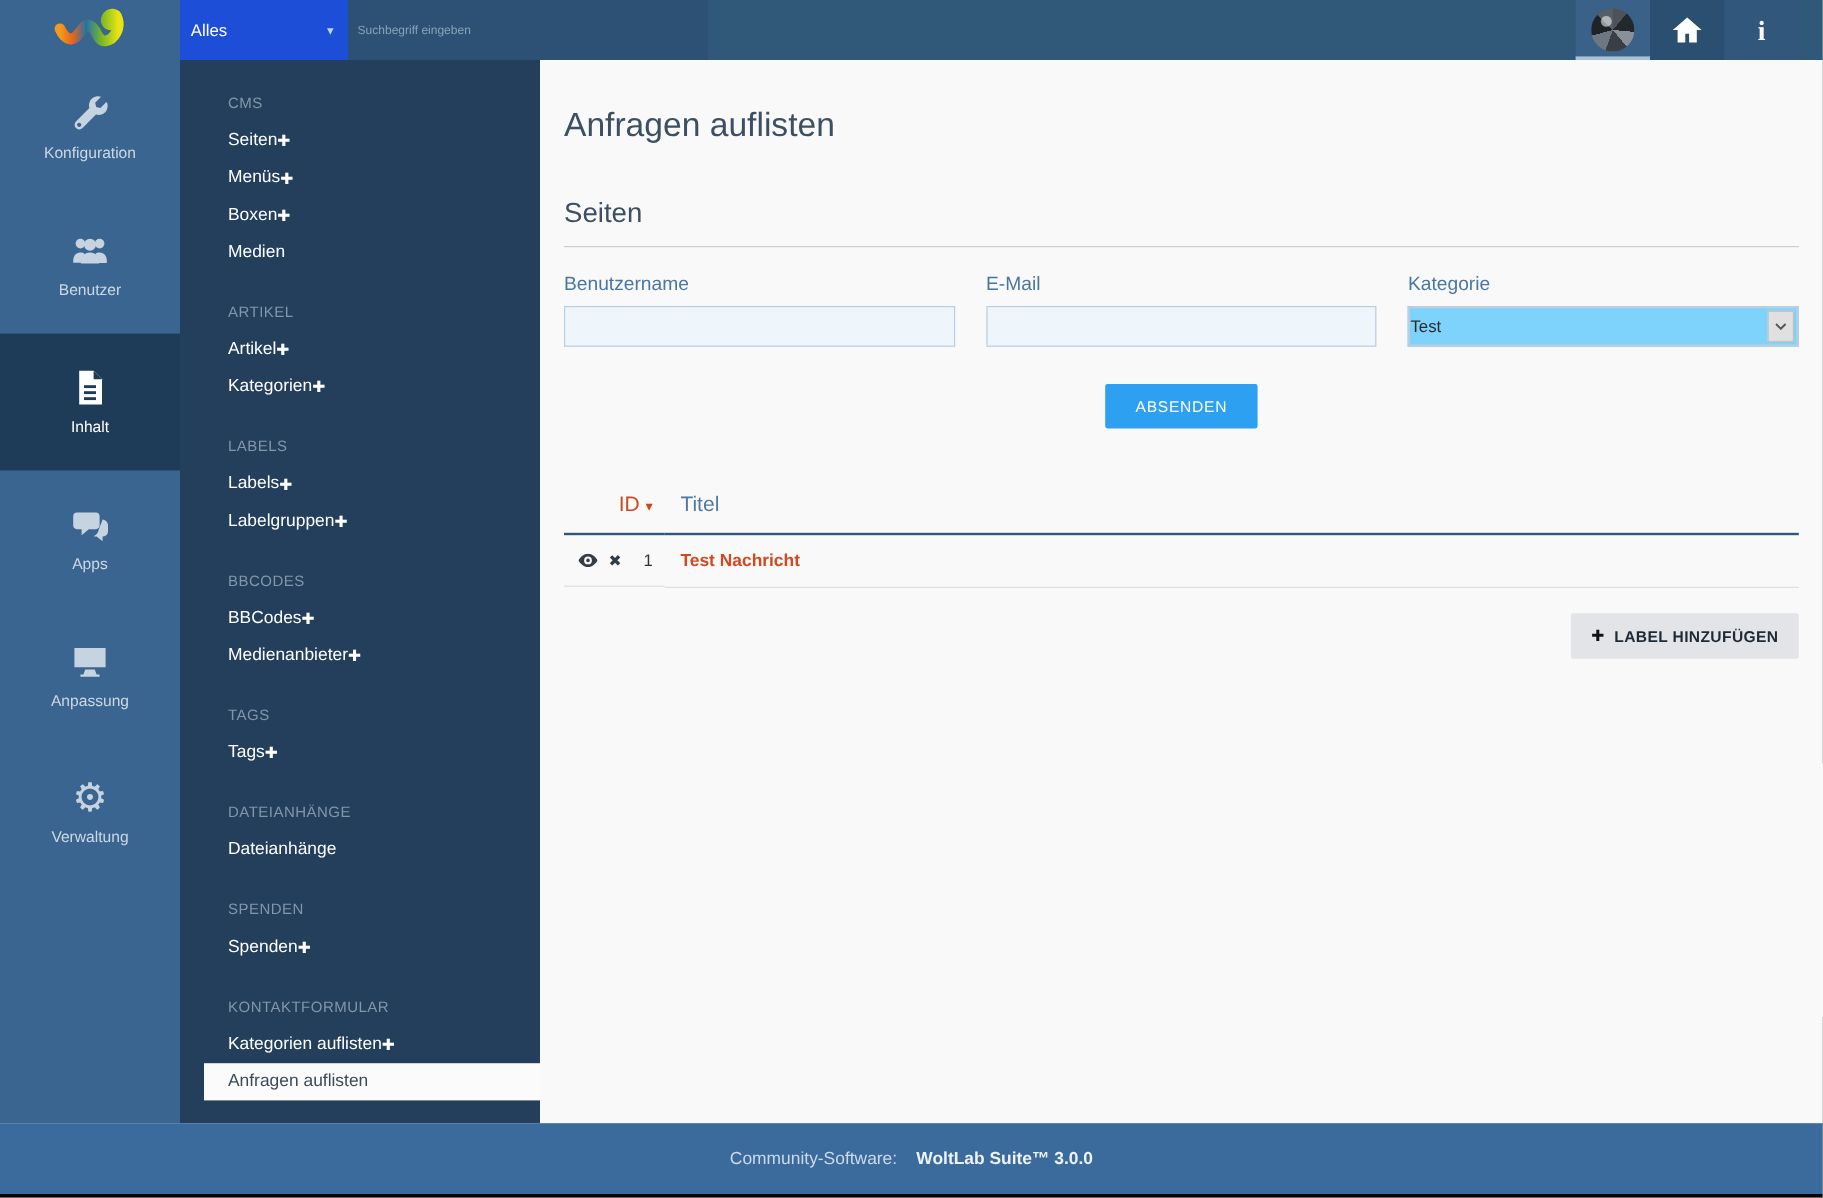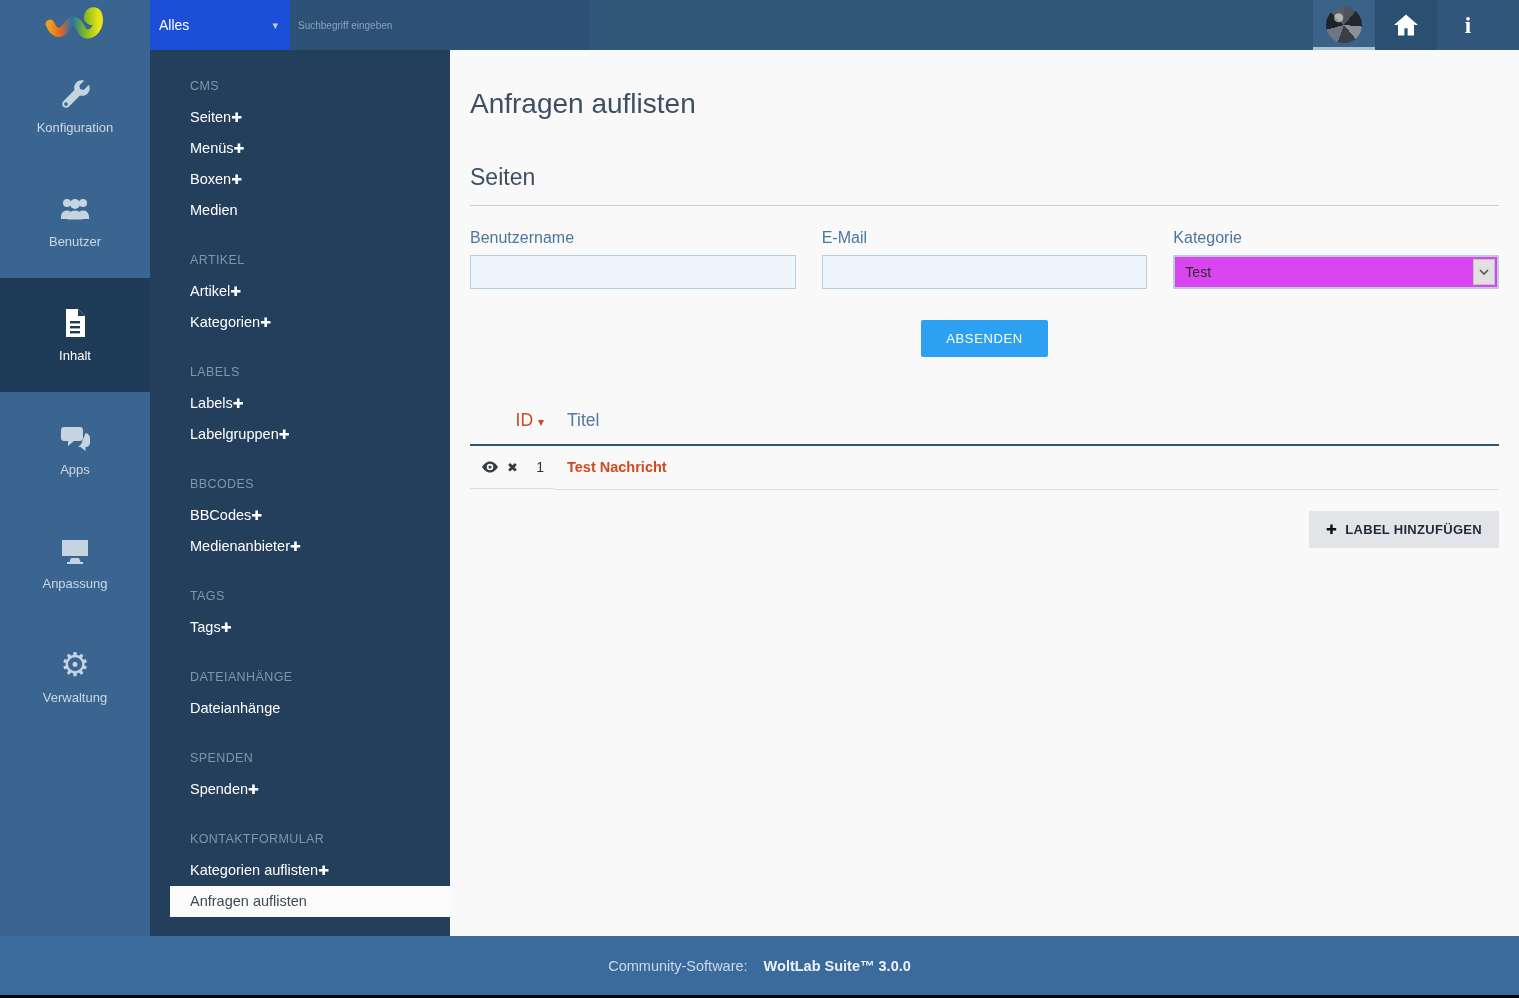--- a/index.html
+++ b/index.html
@@ -48,21 +48,21 @@
   .sec-item.active { background:#fbfbfb; color:#3c4a59; margin-left:20px; padding-left:20px; }
 
   
   .content { position:absolute; top:50px; left:450px; right:0; bottom:62px; background:#f9f9f9; padding:0 20px; overflow:hidden; }
   .page-title { margin-top:38px; font-size:28px; font-weight:300; color:#3d4f63; }
   .filter-h { margin-top:44px; font-size:23px; font-weight:300; color:#3d4f63; padding-bottom:14px; border-bottom:1px solid #cdcdcd; }
   .form-row { display:flex; gap:26px; margin-top:23px; }
   .field { flex:1; }
   .field label { display:block; color:#4a77a2; font-size:16px; margin-bottom:8px; }
   .field input[type=text] { width:100%; height:34px; background:#eff6fb; border:1px solid #b7cfe2; padding:0 8px; font-size:14px; color:#333; outline:none; font-family:inherit; }
-  .select-box { position:relative; height:34px; background:#d946ef; border:2px solid #b9cfe0; display:flex; align-items:center; padding-left:10px; font-size:14px; color:#2b2b2b; cursor:pointer; }
+  .select-box { position:relative; height:34px; background:#7dd3fc; border:2px solid #b9cfe0; display:flex; align-items:center; font-size:14px; color:#2b2b2b; cursor:pointer; }
   .select-arrow { position:absolute; top:2px; right:2px; bottom:2px; width:22px; background:#e0e0e0; border:1px solid #c3c3c3; display:flex; align-items:center; justify-content:center; }
   .select-arrow svg { width:10px; height:6px; stroke:#555; stroke-width:1.6; fill:none; }
 
   .submit-row { display:flex; justify-content:center; margin-top:31px; }
   .btn-primary { background:#2ea0f2; color:#fff; border:none; border-radius:2px; font-size:13px; letter-spacing:.6px; padding:11px 25px; cursor:pointer; font-family:inherit; }
 
   table.list { width:100%; border-collapse:collapse; margin-top:44px; }
   th { text-align:left; font-weight:400; font-size:17.5px; padding:9px 10px 13px; border-bottom:2px solid #30567c; }
   th.col-id { width:84px; text-align:right; white-space:nowrap; color:#cc4a1f; cursor:pointer; }
   th.col-id .sort-caret { font-size:12px; }

